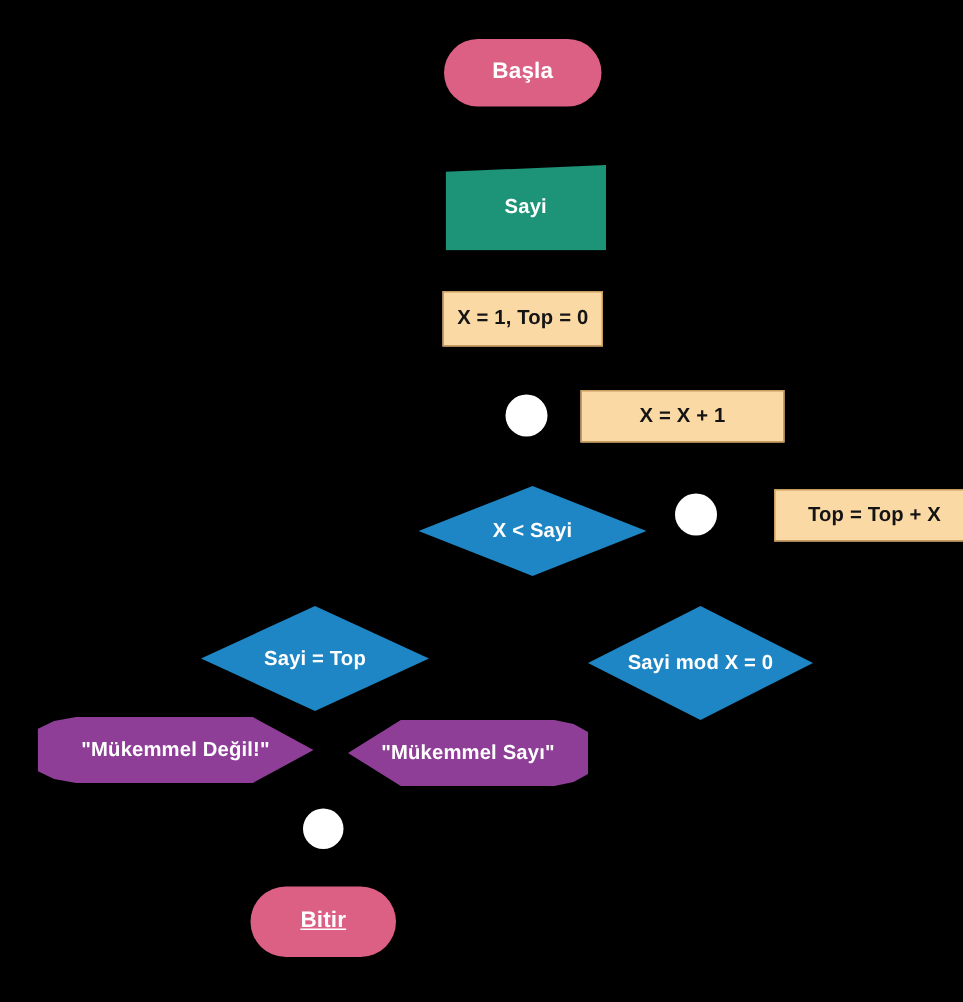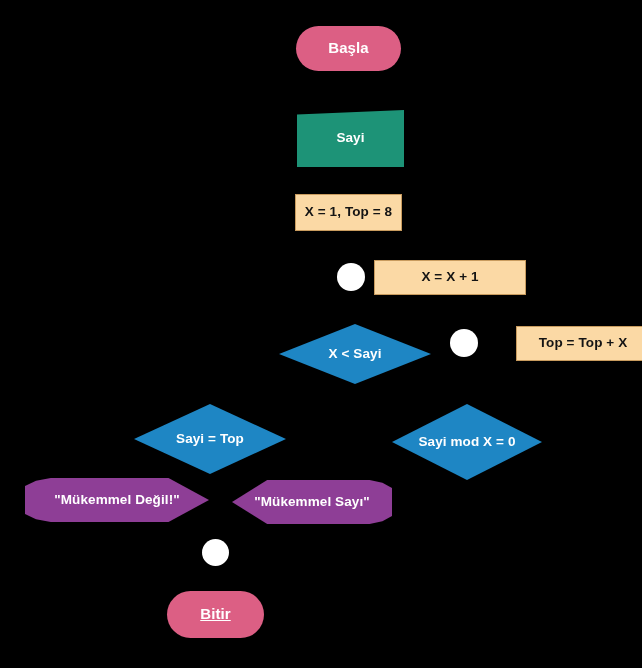--- a/index.html
+++ b/index.html
@@ -74,25 +74,25 @@
 </style>
 </head>
 <body>
 
 <div id="canvas">
 
   <div class="node pill" style="left:296px; top:26px; width:105px; height:45px; font-size:15px;">Başla</div>
 
   <div class="node trapezoid" style="left:297px; top:110px; width:107px; height:57px;">Sayi</div>
 
-  <div class="node process" style="left:295px; top:194px; width:107px; height:37px;">X = 1, Top = 8</div>
+  <div class="node process" style="left:295px; top:194px; width:107px; height:37px;">X = 1, Top = 0</div>
 
   <div class="dot" style="left:337px; top:263px; width:28px; height:28px;"></div>
 
-  <div class="node process" style="left:374px; top:260px; width:152px; height:35px;">X = X + 1</div>
+  <div class="node process" style="left:387px; top:260px; width:136px; height:35px;">X = X + 1</div>
 
   <div class="dot" style="left:450px; top:329px; width:28px; height:28px;"></div>
 
   <div class="node process" style="left:516px; top:326px; width:134px; height:35px;">Top = Top + X</div>
 
   <div class="node diamond" style="left:279px; top:324px; width:152px; height:60px;">X &lt; Sayi</div>
 
   <div class="node diamond" style="left:134px; top:404px; width:152px; height:70px;">Sayi = Top</div>
 
   <div class="node diamond" style="left:392px; top:404px; width:150px; height:76px;">Sayi mod X = 0</div>

